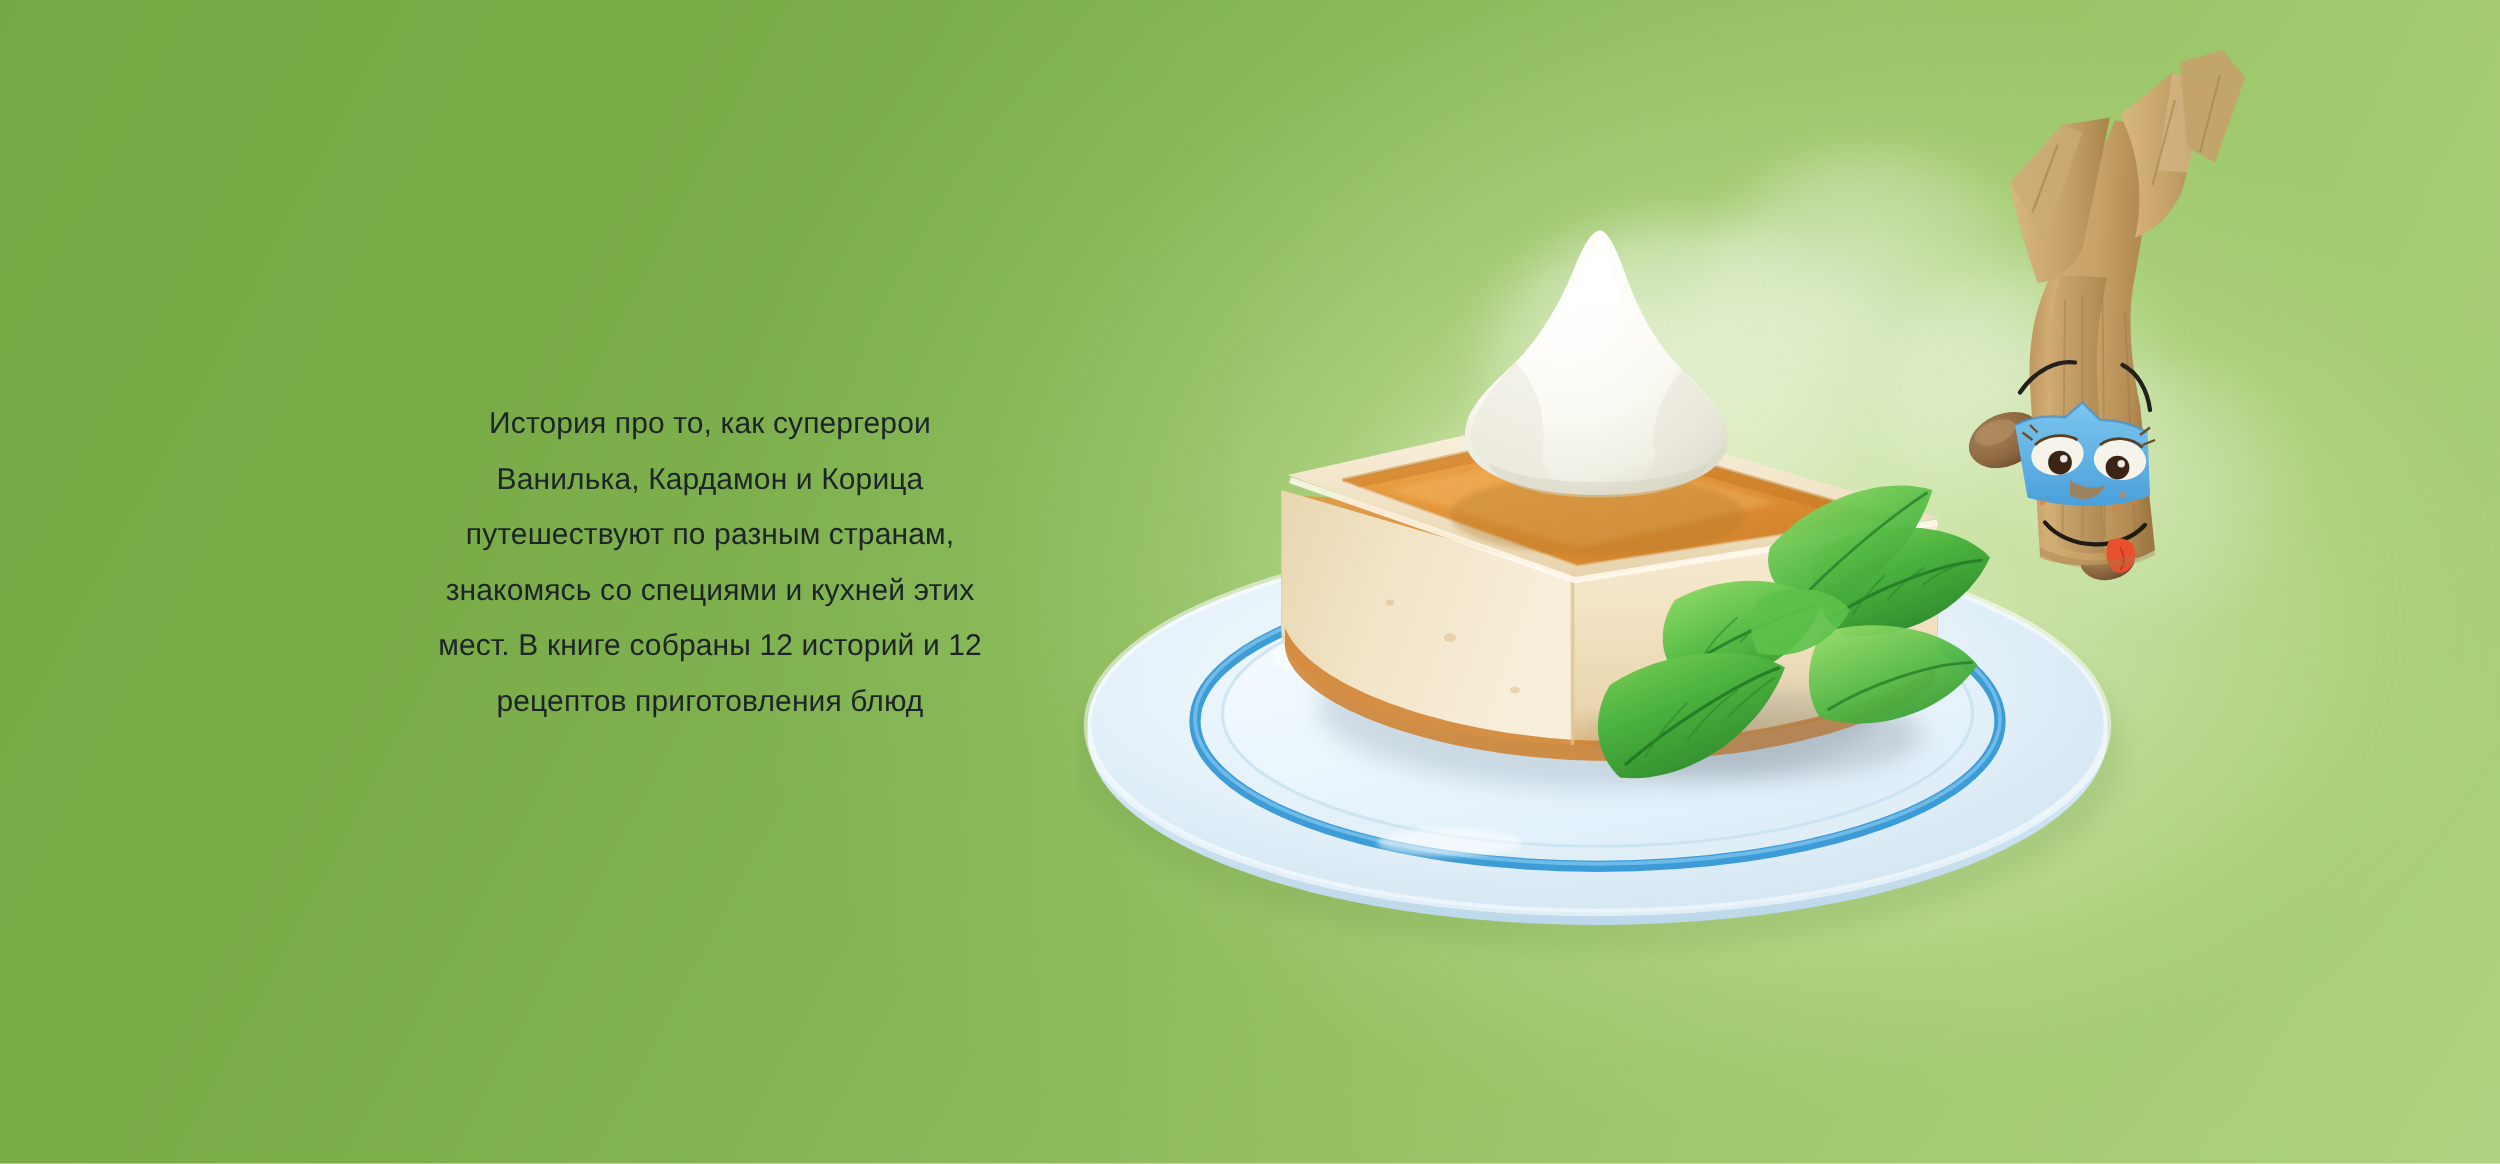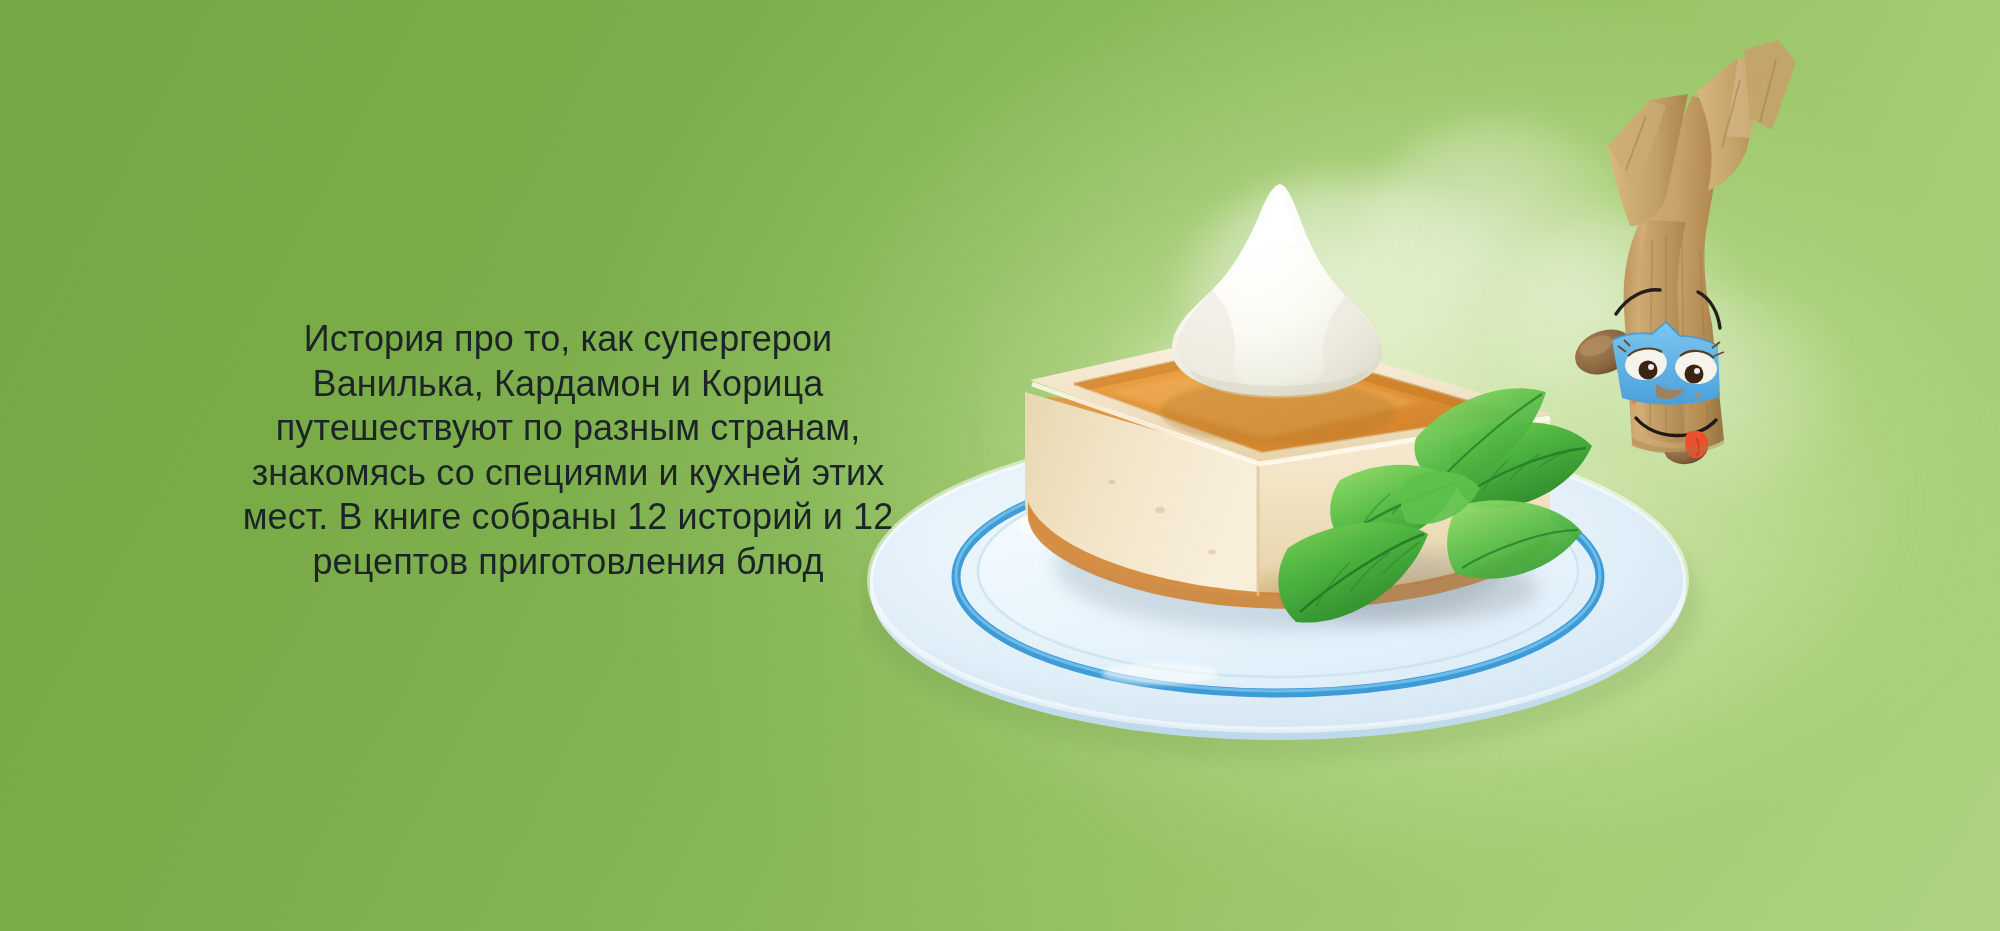--- a/index.html
+++ b/index.html
@@ -66,21 +66,21 @@
   .steam.s5 { left: 1620px; top: 290px; width: 230px; height: 210px; opacity: .50; }
 
   
   .caption {
     position: absolute;
     left: 228px;
     top: 317px;
     width: 680px;
     text-align: center;
     color: #1c2428;
-    font-size: 36px;
+    font-size: 24px;
     line-height: 44.5px;
     letter-spacing: 0.1px;
     white-space: pre-line;
     font-weight: 400;
   }
 
   
   .art {
     position: absolute;
     left: 860px;

